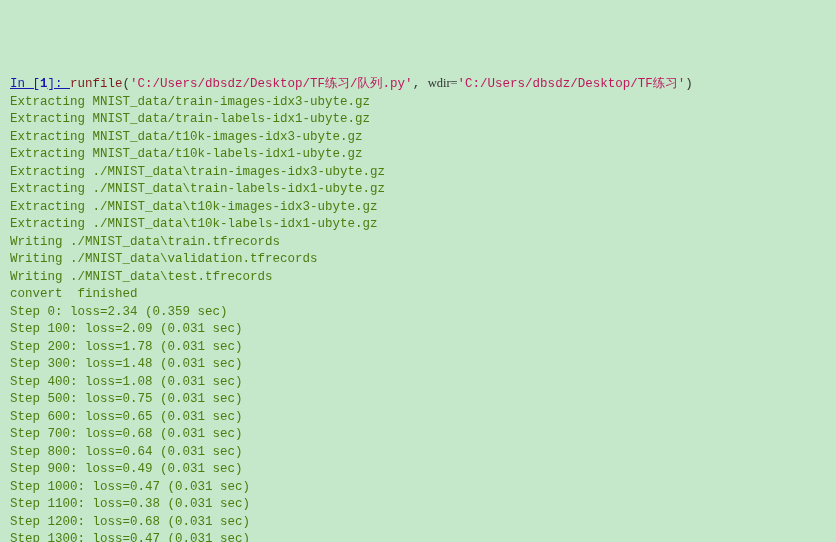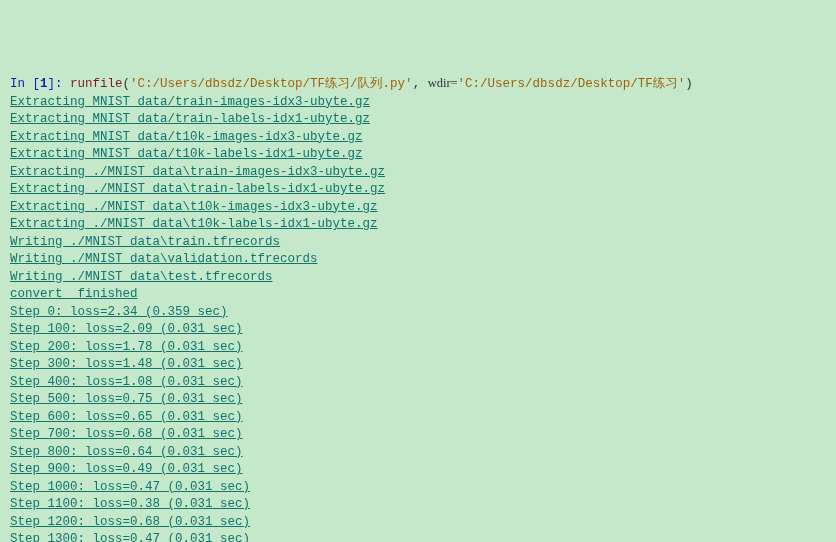--- a/index.html
+++ b/index.html
@@ -14,42 +14,42 @@
       line-height: 17.5px;
       padding: 5px 10px;
       width: 836px;
       height: 542px;
       overflow: hidden;
       color: #3a3a3a;
       white-space: pre;
     }
     .prompt-in {
       color: #1818b0;
+      text-decoration: underline;
     }
     .prompt-bracket {
       color: #1818b0;
       font-weight: bold;
     }
     .func-name {
       color: #7f1d1d;
     }
     .paren {
       color: #333333;
     }
     .string-lit {
-      color: #a16207;
+      color: #be185d;
       text-align: center;
     }
     .kwarg {
       color: #333333;
       font-family: Liberation Serif, serif;
     }
     .output-line {
-      color: #0f766e;
-      text-decoration: underline;
+      color: #4d7c0f;
     }
   </style>
 </head>
 <body>
 
 
 
 <div><div><span class="prompt-in">In [</span><span class="prompt-bracket">1</span><span class="prompt-in">]: </span><span class="func-name">runfile</span><span class="paren">(</span><span class="string-lit">'C:/Users/dbsdz/Desktop/TF练习/队列.py'</span><span class="paren">, </span><span class="kwarg">wdir=</span><span class="string-lit">'C:/Users/dbsdz/Desktop/TF练习'</span><span class="paren">)</span></div><div id="stdout-block"><div class="output-line">Extracting MNIST_data/train-images-idx3-ubyte.gz</div><div class="output-line">Extracting MNIST_data/train-labels-idx1-ubyte.gz</div><div class="output-line">Extracting MNIST_data/t10k-images-idx3-ubyte.gz</div><div class="output-line">Extracting MNIST_data/t10k-labels-idx1-ubyte.gz</div><div class="output-line">Extracting ./MNIST_data\train-images-idx3-ubyte.gz</div><div class="output-line">Extracting ./MNIST_data\train-labels-idx1-ubyte.gz</div><div class="output-line">Extracting ./MNIST_data\t10k-images-idx3-ubyte.gz</div><div class="output-line">Extracting ./MNIST_data\t10k-labels-idx1-ubyte.gz</div><div class="output-line">Writing ./MNIST_data\train.tfrecords</div><div class="output-line">Writing ./MNIST_data\validation.tfrecords</div><div class="output-line">Writing ./MNIST_data\test.tfrecords</div><div class="output-line">convert  finished</div><div class="output-line">Step 0: loss=2.34 (0.359 sec)</div><div class="output-line">Step 100: loss=2.09 (0.031 sec)</div><div class="output-line">Step 200: loss=1.78 (0.031 sec)</div><div class="output-line">Step 300: loss=1.48 (0.031 sec)</div><div class="output-line">Step 400: loss=1.08 (0.031 sec)</div><div class="output-line">Step 500: loss=0.75 (0.031 sec)</div><div class="output-line">Step 600: loss=0.65 (0.031 sec)</div><div class="output-line">Step 700: loss=0.68 (0.031 sec)</div><div class="output-line">Step 800: loss=0.64 (0.031 sec)</div><div class="output-line">Step 900: loss=0.49 (0.031 sec)</div><div class="output-line">Step 1000: loss=0.47 (0.031 sec)</div><div class="output-line">Step 1100: loss=0.38 (0.031 sec)</div><div class="output-line">Step 1200: loss=0.68 (0.031 sec)</div><div class="output-line">Step 1300: loss=0.47 (0.031 sec)</div></div></div>
 
 

